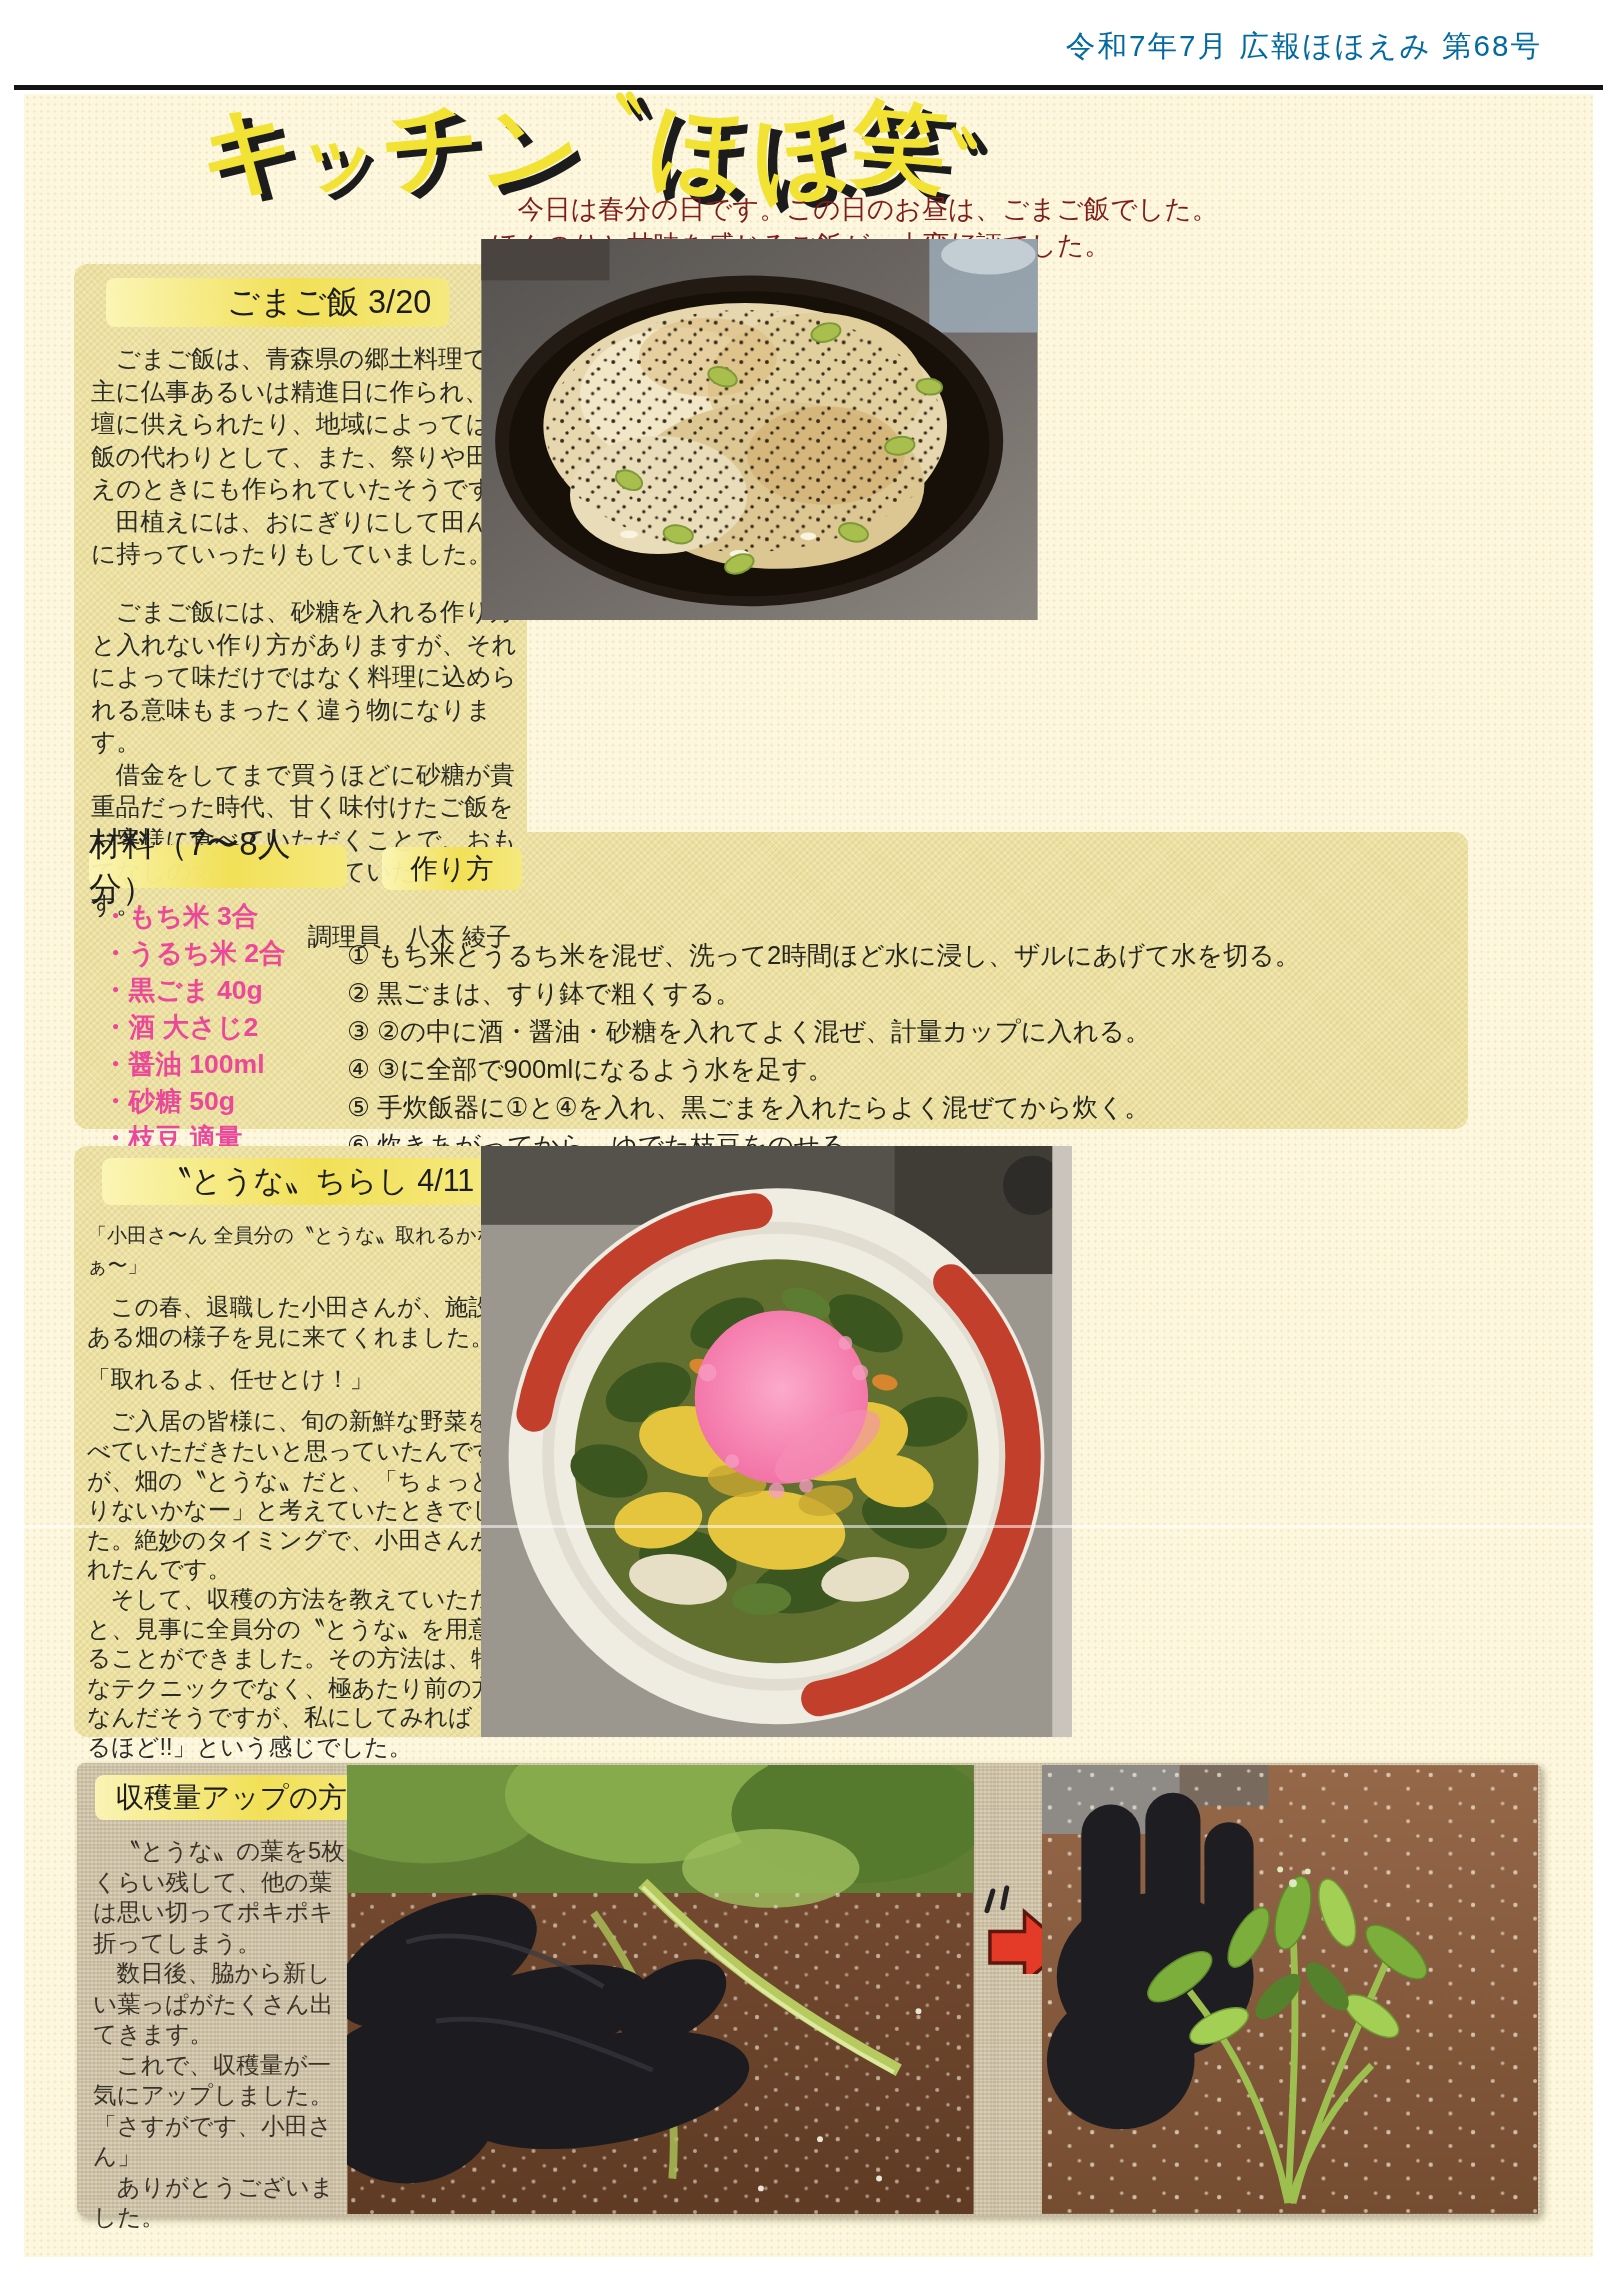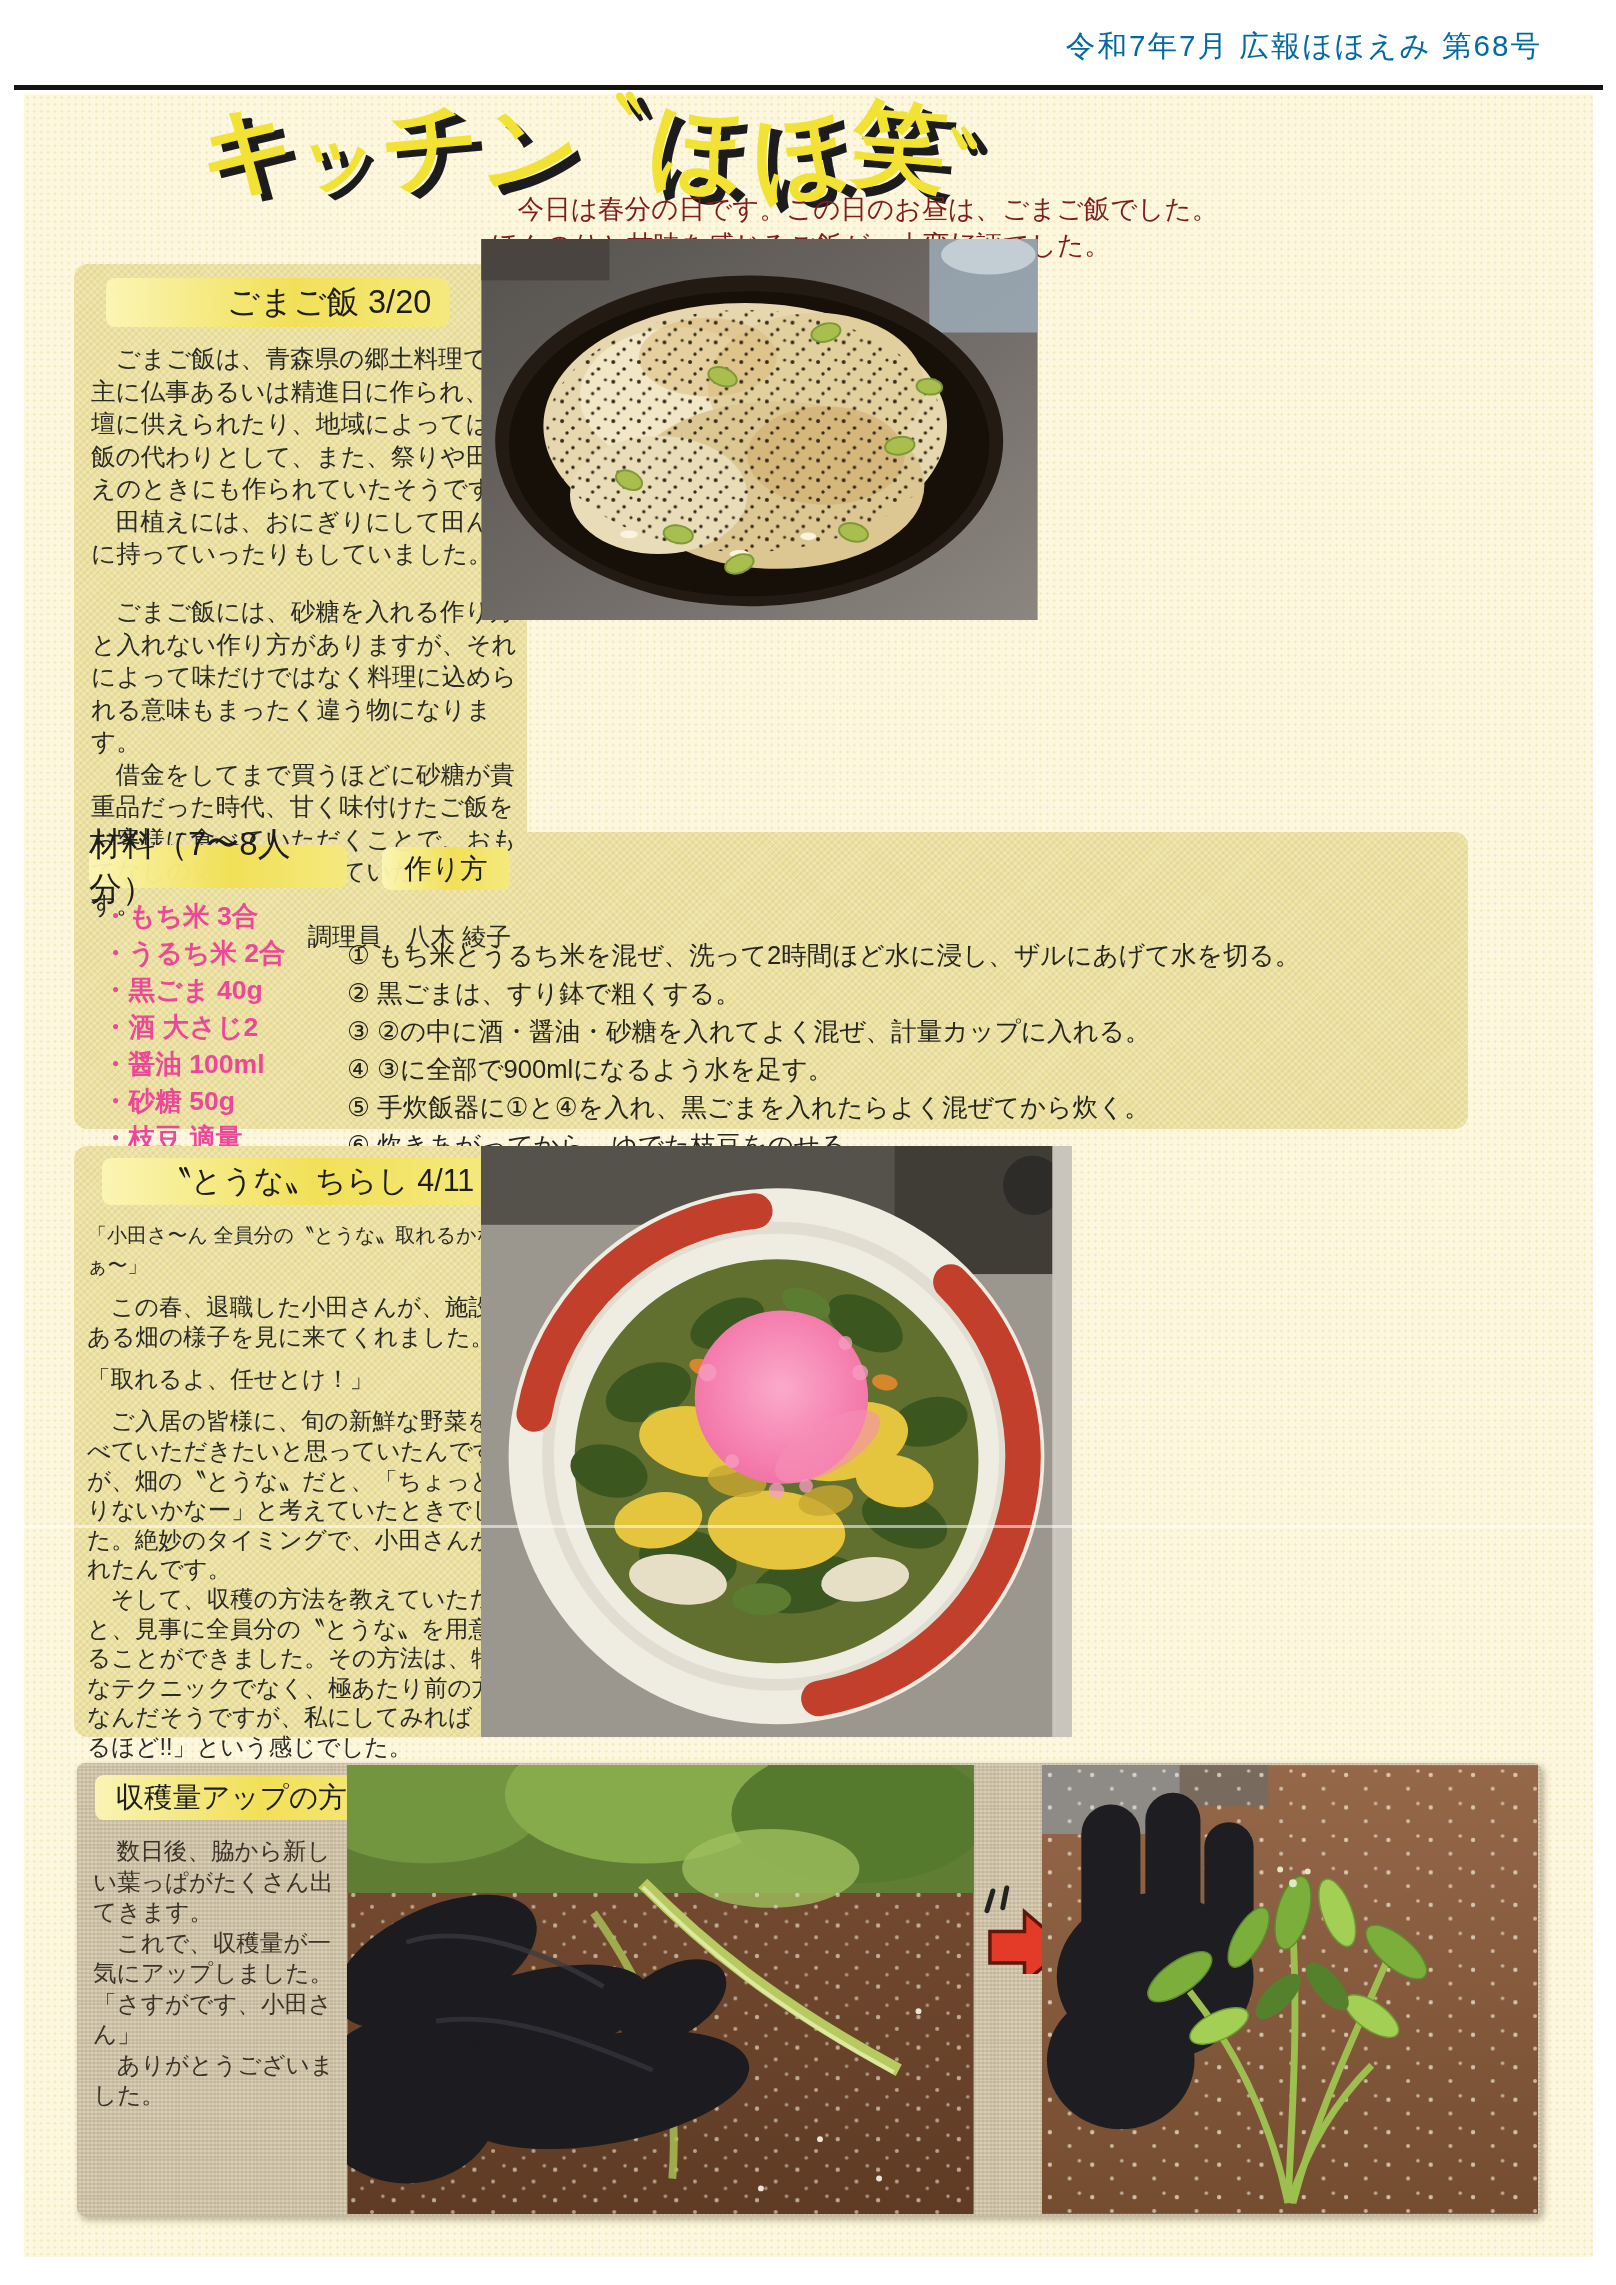--- a/index.html
+++ b/index.html
@@ -64,21 +64,21 @@
   .sec1-band  { left:74px;  top:832px; width:1394px; height:297px; }
   .sec1-heading { left:106px; top:278px; width:343px; height:49px; font-size:32.5px; }
   .intro { left:491px; top:191px; width:1059px; font-size:26.6px; line-height:36px; color:#7f1d1d; }
   .sec1-paras { left:91px; top:343px; width:428px; font-size:24.6px; line-height:32.5px; }
   .sec1-paras p { margin:0; }
   .sec1-paras p.gap { margin-top:25.6px; }
   .byline { text-align:right; padding-right:7.9px; margin-top:3.9px; font-size:24.6px; }
 
   .ingredients-heading { left:89px;  top:845px; width:258px; height:43px; font-size:33px; }
   .ingredients-list { left:102px; top:898px; width:246px; list-style:none; font-size:26.6px; line-height:37px; color:#ec4899;font-weight:bold; }
-  .method-heading { left:382px; top:847px; width:128px; height:43px; font-size:27.6px; }
+  .method-heading { left:382px; top:847px; width:140px; height:43px; font-size:27.6px; }
   .method-steps { left:347px; top:936px; width:1118px; list-style:none; font-size:25.6px; line-height:38px; color:#26261f; }
 
   
   .sec2-left { left:74px; top:1146px; width:453px; height:591px; }
   .sec2-heading { left:102px; top:1158px; width:390px; height:47px; font-size:30.5px; }
   .sec2-paras { left:87px; top:1221px; width:435px; font-size:23.6px; line-height:29.6px; }
   .sec2-paras p { margin:0; }
   .sec2-paras p.small { font-size:20px; line-height:29.6px; }
   .sec2-paras p.gap { margin-top:12.8px; }
   .sec2-paras .byline { font-size:23.6px; margin-top:5.9px; }
@@ -285,20 +285,21 @@
         <circle cx="370" cy="200" r="7"></circle>
         <circle cx="330" cy="345" r="7"></circle>
     </g>
   </svg>
 </figure>
 
 <div class="abs burlap"></div>
 <div class="abs band center sec3-heading">収穫量アップの方法</div>
 
 <div class="abs sec3-paras">
+  <p>　〝とうな〟の葉を5枚くらい残して、他の葉は思い切ってポキポキ折ってしまう。</p>
   <p>　数日後、脇から新しい葉っぱがたくさん出てきます。</p>
   <p>　これで、収穫量が一気にアップしました。</p>
   <p>「さすがです、小田さん」</p>
   <p>　ありがとうございました。</p>
 </div>
 
 <figure class="photo photo3">
   <svg viewBox="0 0 636 456" xmlns="http://www.w3.org/2000/svg" aria-hidden="true">
     <defs>
       <linearGradient id="p3soil" x1="0" y1="0" x2="0" y2="1">

